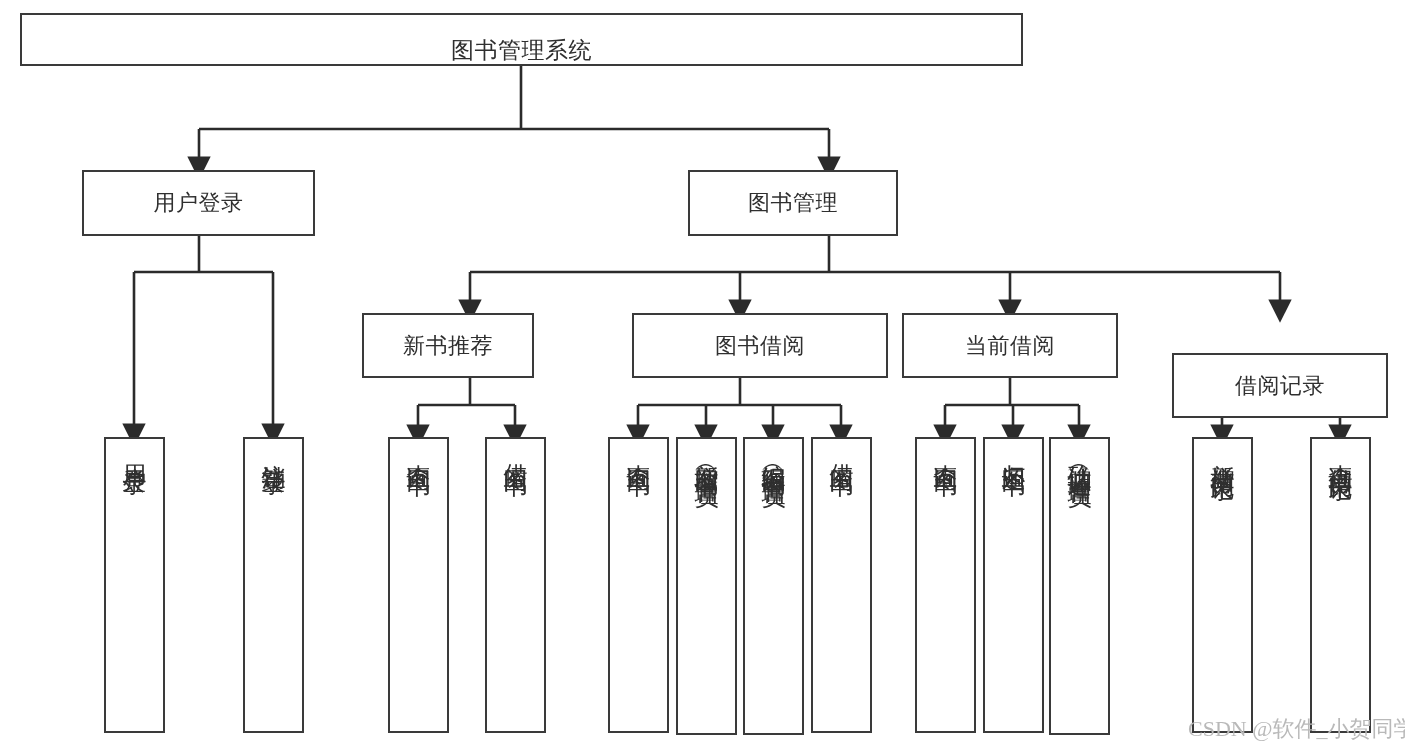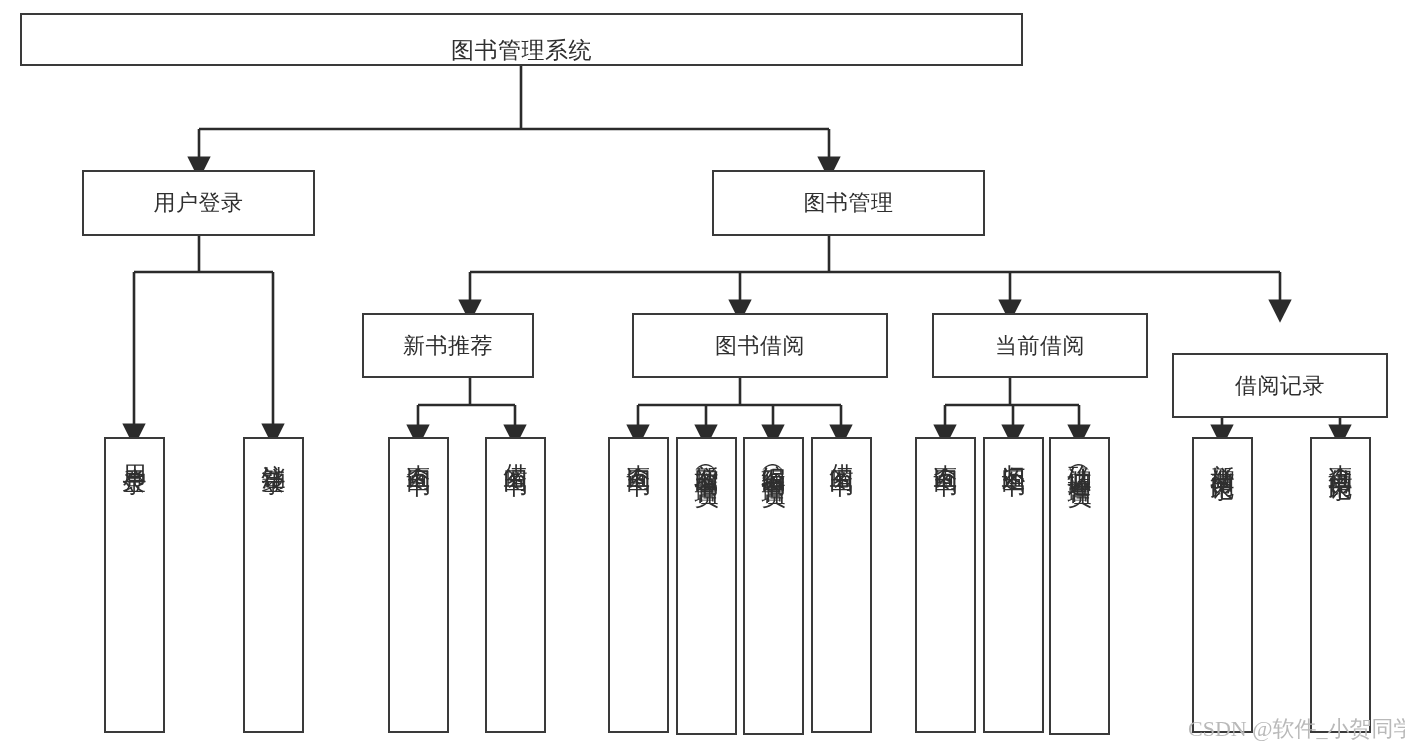--- a/index.html
+++ b/index.html
@@ -125,31 +125,31 @@
     </g>
   </svg>
 
   <div class="node root horiz" style="left:20px; top:13px; width:1003px; height:53px;align-items:flex-end;">
     <span class="label">图书管理系统</span>
   </div>
 
   <div class="node horiz" style="left:82px; top:170px; width:233px; height:66px;">
     <span class="label">用户登录</span>
   </div>
-  <div class="node horiz" style="left:712px; top:170px; width:273px; height:66px;">
+  <div class="node horiz" style="left:688px; top:170px; width:210px; height:66px;">
     <span class="label">图书管理</span>
   </div>
 
   <div class="node horiz" style="left:362px; top:313px; width:172px; height:65px;">
     <span class="label">新书推荐</span>
   </div>
   <div class="node horiz" style="left:632px; top:313px; width:256px; height:65px;">
     <span class="label">图书借阅</span>
   </div>
-  <div class="node horiz" style="left:902px; top:313px; width:216px; height:65px;margin-left:30px;">
+  <div class="node horiz" style="left:902px; top:313px; width:216px; height:65px;">
     <span class="label">当前借阅</span>
   </div>
   <div class="node horiz" style="left:1172px; top:313px; width:216px; height:65px;margin-top:40px;">
     <span class="label">借阅记录</span>
   </div>
 
   <div class="node vert" style="left:104px; top:437px; width:61px; height:296px;">
     <span class="label">用户登录</span>
   </div>
   <div class="node vert" style="left:243px; top:437px; width:61px; height:296px;">

